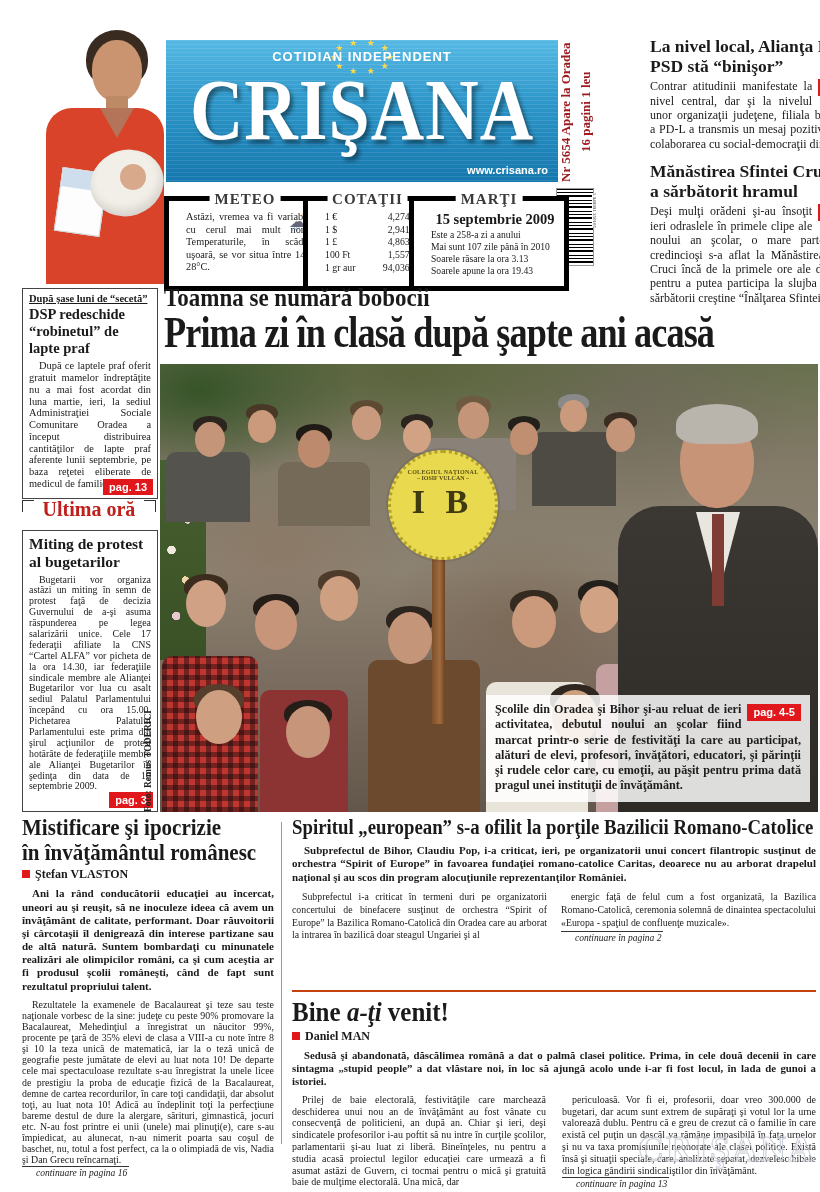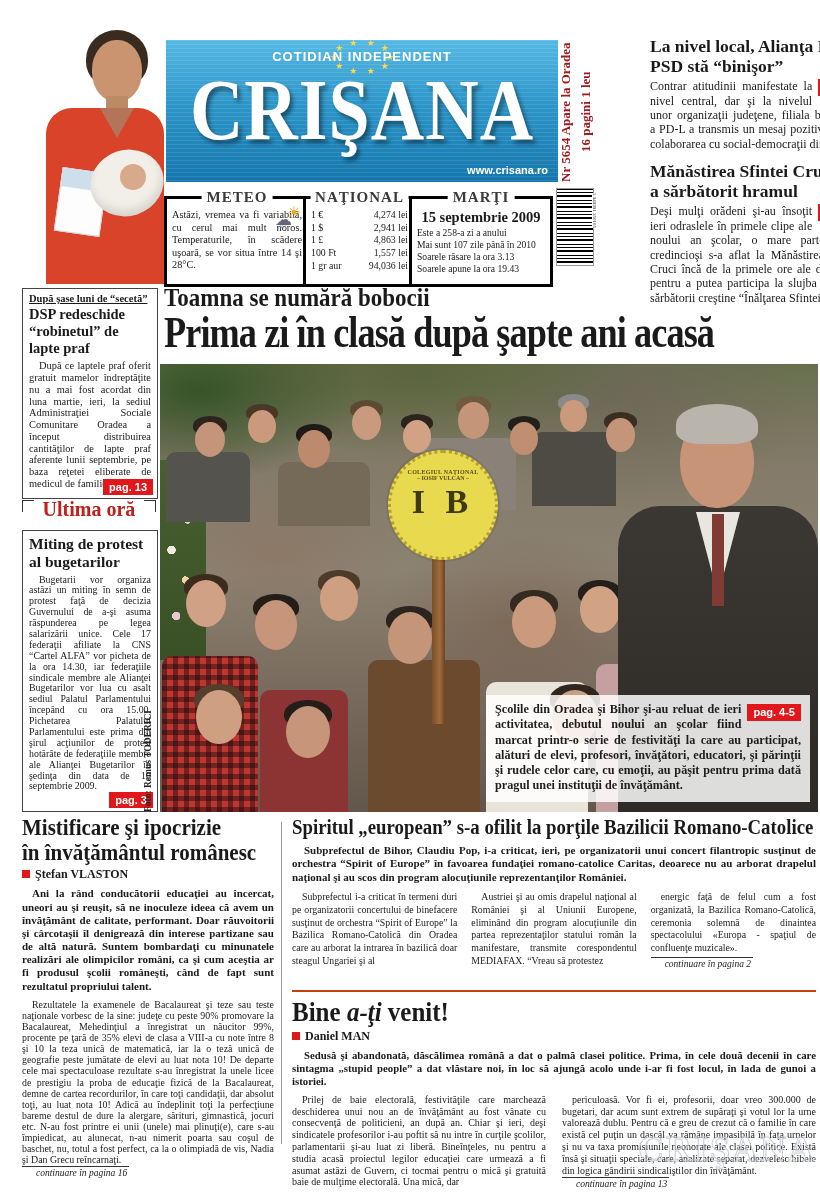--- a/index.html
+++ b/index.html
@@ -39,21 +39,21 @@
   
   .tr-col{left:604px;top:36px;width:212px;height:256px;margin-left:46px;}
   .tr-title{font-size:17.5px;font-weight:bold;line-height:1.15;margin:0 0 3px 0;}
   .tr-body{font-size:12px;line-height:1.2;text-align:justify;margin:0 0 10px 0;}
   .tr-body .txt{ text-indent:12px;display:inline;}
   .badge{display:inline-block;background:#e0181c;color:#fff;font-family:"Liberation Sans",sans-serif;
     font-weight:bold;font-size:11px;padding:1px 6px;line-height:1.3;}
   .badge-f{float:right;margin-left:6px;}
 
   
-  .ibox{border:3px solid #000000;padding:10px 5px 3px 5px;position:absolute;background:#fff;}
+  .ibox{border:5px solid #000000;padding:10px 5px 3px 17px;position:absolute;background:#fff;}
   .ibox-t{position:absolute;top:-10px;left:50%;transform:translateX(-50%);background:#fff;padding:0 5px;
     font-weight:bold;font-size:15px;letter-spacing:1px;color:#3a3a3a;white-space:nowrap;}
   .meteo{left:164px;top:196px;width:130px;height:72px;}
   .meteo p{margin:0;font-size:10.3px;line-height:1.22;text-align:justify;}
   .wicon{position:absolute;right:4px;top:8px;width:26px;height:22px;}
   .wicon .sun{position:absolute;right:2px;top:-4px;color:#f0a818;font-size:16px;}
   .wicon .cloud{position:absolute;left:-2px;top:2px;color:#667;font-size:17px;}
   .wicon .rain{position:absolute;left:2px;top:15px;color:#2b6cb0;font-size:8px;letter-spacing:1px;}
   .cotatii{left:303px;top:196px;width:97px;height:72px;}
   .cot-row{display:flex;justify-content:space-between;font-size:9.8px;line-height:1.3;}
@@ -210,21 +210,21 @@
     <div class="ibox-t">METEO</div>
     <div class="wicon">
       <span class="sun">☀</span>
         <span class="cloud">☁</span>
         <span class="rain">∕∕∕</span>
     </div>
     <p>Astăzi, vremea va fi variabilă, cu cerul mai mult noros. Temperaturile, în scădere uşoară, se vor situa între 14 şi 28°C.</p>
   </div>
 
   <div class="ibox cotatii">
-    <div class="ibox-t">NAŢIONAL</div>
+    <div class="ibox-t">COTAŢII</div>
     <div>
 
         <div class="cot-row">
           <span>1 €</span>
           <span>4,274 lei</span>
         </div>
 
         <div class="cot-row">
           <span>1 $</span>
           <span>2,941 lei</span>
@@ -361,23 +361,20 @@
   </div>
 
   <div class="abs spirit">
     <h2 class="sp-title">Spiritul „european” s-a ofilit la porţile Bazilicii Romano-Catolice</h2>
     <p class="sp-lead">Subprefectul de Bihor, Claudiu Pop, i-a criticat, ieri, pe organizatorii unui concert filantropic susţinut de orchestra “Spirit of Europe” în favoarea fundaţiei romano-catolice Caritas, deoarece nu au arborat drapelul naţional şi au scos din program alocuţiunile reprezentanţilor României.</p>
     <div class="cols">
       <div class="col">
           <span class="txt">Subprefectul i-a criticat în termeni duri pe organizatorii concertului de binefacere susţinut de orchestra “Spirit of Europe” la Bazilica Romano-Catolică din Oradea care au arborat la intrarea în bazilică doar steagul Ungariei şi al</span>
         </div>
       <div class="col">
-          <span class="txt">Austriei şi au omis drapelul naţional al României şi al Uniunii Europene, eliminând din program alocuţiunile din partea reprezentaţilor statului român la manifestare, transmite corespondentul MEDIAFAX. “Vreau să protestez</span>
-        </div>
-      <div class="col">
           <span class="txt">energic faţă de felul cum a fost organizată, la Bazilica Romano-Catolică, ceremonia solemnă de dinaintea spectacolului «Europa - spaţiul de confluenţe muzicale».</span>
         <span class="cont"><span>continuare în pagina 2</span></span>
       </div>
     </div>
   </div>
 
   <div class="abs bine">
     <h2 class="bine-title"><span>Bine </span><span class="it">a-ţi</span><span> venit!</span></h2>
     <div class="author"><span class="sq"></span><span>Daniel MAN</span></div>
     <p class="lead">Sedusă şi abandonată, dăscălimea română a dat o palmă clasei politice. Prima, în cele două decenii în care sintagma „stupid people” a dat vlăstare noi, în loc să ajungă acolo unde i-ar fi fost locul, în lada de gunoi a istoriei.</p>

